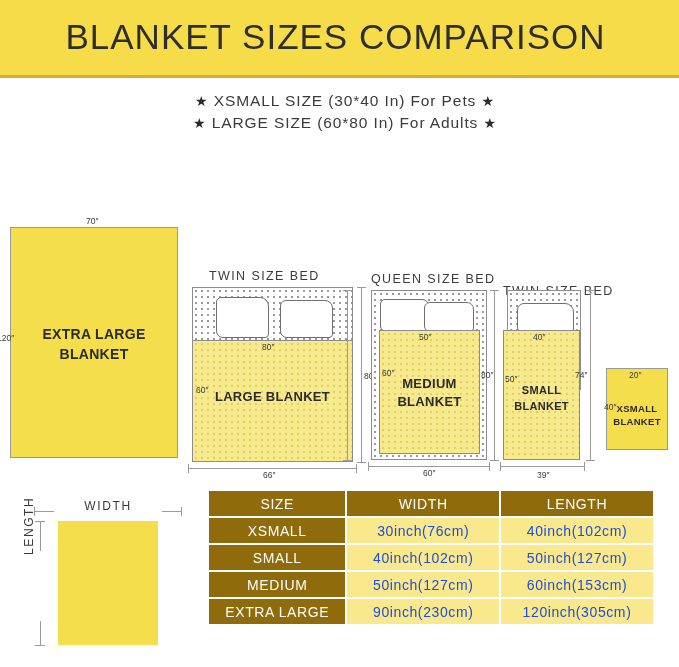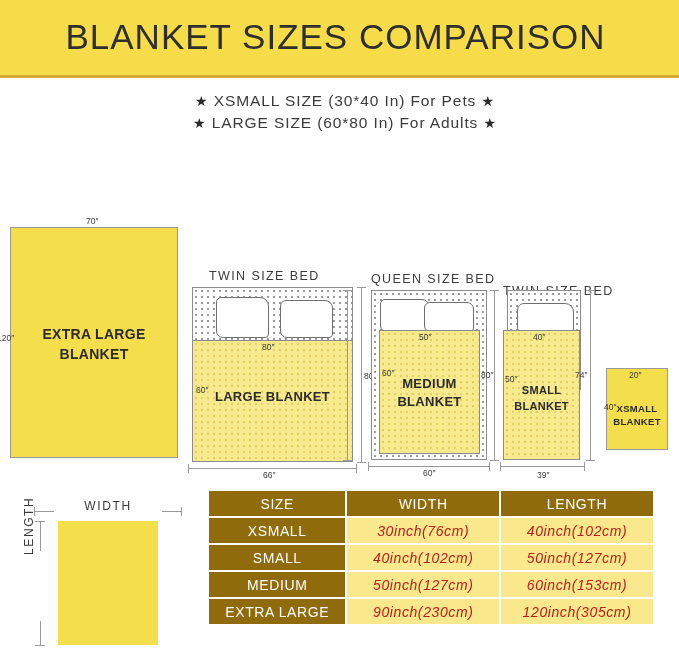--- a/index.html
+++ b/index.html
@@ -137,22 +137,22 @@
   }
   .c-size{
     background:#8F6B0C;color:#ffffff;width:140px;
     font-size:13.5px;letter-spacing:1.2px;
   }
   .c-head{
     background:#8F6B0C;color:#ffffff;
     font-size:13.5px;letter-spacing:1.6px;
   }
   .c-val{
-    background:#FAE98C;color:#b91c1c;width:154px;
-    font-size:13px;letter-spacing:0.4px;font-style:italic;
+    background:#FAE98C;color:#1d4ed8;width:154px;
+    font-size:13px;letter-spacing:0.4px;
   }
 </style>
 </head>
 <body>
 
 <div class="header"></div>
 <div class="header-rule"></div>
 <div class="header-title">BLANKET SIZES COMPARISON</div>
 
 <div class="bullets">

